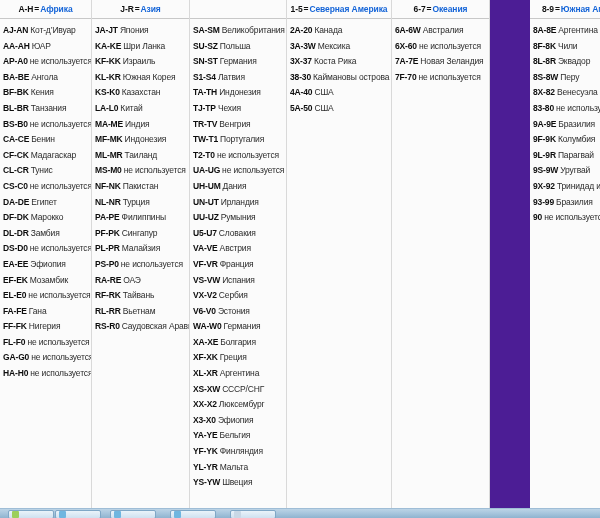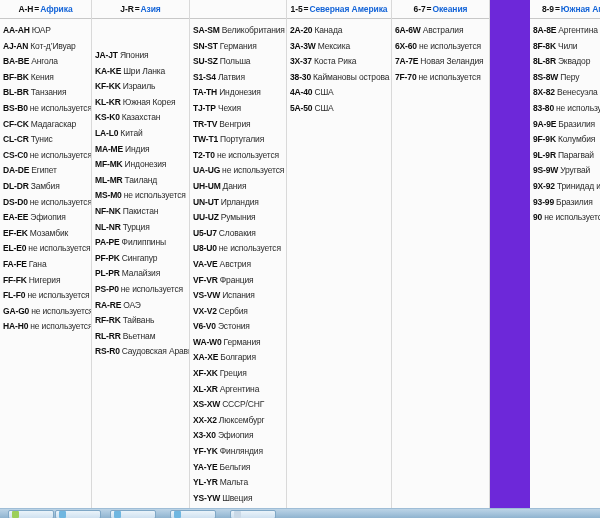--- a/index.html
+++ b/index.html
@@ -5,36 +5,36 @@
   * { margin:0; padding:0; box-sizing:border-box; }
   html, body {
     width:600px; height:518px;
     background:#ffffff;
     font-family:"Liberation Sans", sans-serif;
     overflow:hidden;
   }
   #table-wrap {
     width:600px;
     height:508px;
-    background:#6d28d9;
+    background:#4c1d95;
     position:relative;
     display:flex;
     align-items:stretch;
   }
   .col {
     position:relative;
     border-right:1px solid #d9d9d9;
     background:#fbfbfb;
     display:flex;
     flex-direction:column;
     flex:0 0 auto;
   }
   .col:last-child { border-right:none; }
   .col-0 { width:92px; }
-  .col-1 { width:98px;gap:25px; }
+  .col-1 { width:98px; }
   .col-2 { width:97px; }
   .col-3 { width:105px; }
   .col-4 { width:98px; }
   .col-5 { width:110px;margin-left:40px; }
 
   .col-head {
     height:19px;
     line-height:19px;
     text-align:center;
     font-size:8.5px;
@@ -88,30 +88,33 @@
     border-radius:1px;
   }
 </style>
 </head>
 <body>
 
 <div id="table-wrap">
     <div class="col col-0">
       <div class="col-head"><span class="hd-code">A-H</span><span class="hd-eq">=</span><span class="hd-name">Африка</span></div>
       <div class="rows">
+        <div class="row"><span class="rng">AJ-AN</span><span class="nm">Кот-д’Ивуар</span></div>
         <div class="row"><span class="rng">AA-AH</span><span class="nm">ЮАР</span></div>
-        <div class="row"><span class="rng">AJ-AN</span><span class="nm">Кот-д’Ивуар</span></div>
+        <div class="row"><span class="rng">AP-A0</span><span class="nm">не используется</span></div>
         <div class="row"><span class="rng">BA-BE</span><span class="nm">Ангола</span></div>
         <div class="row"><span class="rng">BF-BK</span><span class="nm">Кения</span></div>
         <div class="row"><span class="rng">BL-BR</span><span class="nm">Танзания</span></div>
         <div class="row"><span class="rng">BS-B0</span><span class="nm">не используется</span></div>
+        <div class="row"><span class="rng">CA-CE</span><span class="nm">Бенин</span></div>
         <div class="row"><span class="rng">CF-CK</span><span class="nm">Мадагаскар</span></div>
         <div class="row"><span class="rng">CL-CR</span><span class="nm">Тунис</span></div>
         <div class="row"><span class="rng">CS-C0</span><span class="nm">не используется</span></div>
         <div class="row"><span class="rng">DA-DE</span><span class="nm">Египет</span></div>
+        <div class="row"><span class="rng">DF-DK</span><span class="nm">Марокко</span></div>
         <div class="row"><span class="rng">DL-DR</span><span class="nm">Замбия</span></div>
         <div class="row"><span class="rng">DS-D0</span><span class="nm">не используется</span></div>
         <div class="row"><span class="rng">EA-EE</span><span class="nm">Эфиопия</span></div>
         <div class="row"><span class="rng">EF-EK</span><span class="nm">Мозамбик</span></div>
         <div class="row"><span class="rng">EL-E0</span><span class="nm">не используется</span></div>
         <div class="row"><span class="rng">FA-FE</span><span class="nm">Гана</span></div>
         <div class="row"><span class="rng">FF-FK</span><span class="nm">Нигерия</span></div>
         <div class="row"><span class="rng">FL-F0</span><span class="nm">не используется</span></div>
         <div class="row"><span class="rng">GA-G0</span><span class="nm">не используется</span></div>
         <div class="row"><span class="rng">HA-H0</span><span class="nm">не используется</span></div>
@@ -139,48 +142,47 @@
         <div class="row"><span class="rng">RA-RE</span><span class="nm">ОАЭ</span></div>
         <div class="row"><span class="rng">RF-RK</span><span class="nm">Тайвань</span></div>
         <div class="row"><span class="rng">RL-RR</span><span class="nm">Вьетнам</span></div>
         <div class="row"><span class="rng">RS-R0</span><span class="nm">Саудовская Аравия</span></div>
       </div>
     </div>
     <div class="col col-2">
       <div class="col-head"></div>
       <div class="rows">
         <div class="row"><span class="rng">SA-SM</span><span class="nm">Великобритания</span></div>
+        <div class="row"><span class="rng">SU-SZ</span><span class="nm">Польша</span></div>
         <div class="row"><span class="rng">SN-ST</span><span class="nm">Германия</span></div>
-        <div class="row"><span class="rng">SU-SZ</span><span class="nm">Польша</span></div>
         <div class="row"><span class="rng">S1-S4</span><span class="nm">Латвия</span></div>
         <div class="row"><span class="rng">TA-TH</span><span class="nm">Индонезия</span></div>
         <div class="row"><span class="rng">TJ-TP</span><span class="nm">Чехия</span></div>
         <div class="row"><span class="rng">TR-TV</span><span class="nm">Венгрия</span></div>
         <div class="row"><span class="rng">TW-T1</span><span class="nm">Португалия</span></div>
         <div class="row"><span class="rng">T2-T0</span><span class="nm">не используется</span></div>
         <div class="row"><span class="rng">UA-UG</span><span class="nm">не используется</span></div>
         <div class="row"><span class="rng">UH-UM</span><span class="nm">Дания</span></div>
         <div class="row"><span class="rng">UN-UT</span><span class="nm">Ирландия</span></div>
         <div class="row"><span class="rng">UU-UZ</span><span class="nm">Румыния</span></div>
         <div class="row"><span class="rng">U5-U7</span><span class="nm">Словакия</span></div>
-        <div class="row"><span class="rng">U8-U0</span><span class="nm">не используется</span></div>
         <div class="row"><span class="rng">VA-VE</span><span class="nm">Австрия</span></div>
         <div class="row"><span class="rng">VF-VR</span><span class="nm">Франция</span></div>
         <div class="row"><span class="rng">VS-VW</span><span class="nm">Испания</span></div>
         <div class="row"><span class="rng">VX-V2</span><span class="nm">Сербия</span></div>
         <div class="row"><span class="rng">V6-V0</span><span class="nm">Эстония</span></div>
         <div class="row"><span class="rng">WA-W0</span><span class="nm">Германия</span></div>
         <div class="row"><span class="rng">XA-XE</span><span class="nm">Болгария</span></div>
         <div class="row"><span class="rng">XF-XK</span><span class="nm">Греция</span></div>
         <div class="row"><span class="rng">XL-XR</span><span class="nm">Аргентина</span></div>
         <div class="row"><span class="rng">XS-XW</span><span class="nm">СССР/СНГ</span></div>
         <div class="row"><span class="rng">XX-X2</span><span class="nm">Люксембург</span></div>
         <div class="row"><span class="rng">X3-X0</span><span class="nm">Эфиопия</span></div>
+        <div class="row"><span class="rng">YA-YE</span><span class="nm">Бельгия</span></div>
         <div class="row"><span class="rng">YF-YK</span><span class="nm">Финляндия</span></div>
-        <div class="row"><span class="rng">YA-YE</span><span class="nm">Бельгия</span></div>
         <div class="row"><span class="rng">YL-YR</span><span class="nm">Мальта</span></div>
         <div class="row"><span class="rng">YS-YW</span><span class="nm">Швеция</span></div>
       </div>
     </div>
     <div class="col col-3">
       <div class="col-head"><span class="hd-code">1-5</span><span class="hd-eq">=</span><span class="hd-name">Северная Америка</span></div>
       <div class="rows">
         <div class="row"><span class="rng">2A-20</span><span class="nm">Канада</span></div>
         <div class="row"><span class="rng">3A-3W</span><span class="nm">Мексика</span></div>
         <div class="row"><span class="rng">3X-37</span><span class="nm">Коста Рика</span></div>

